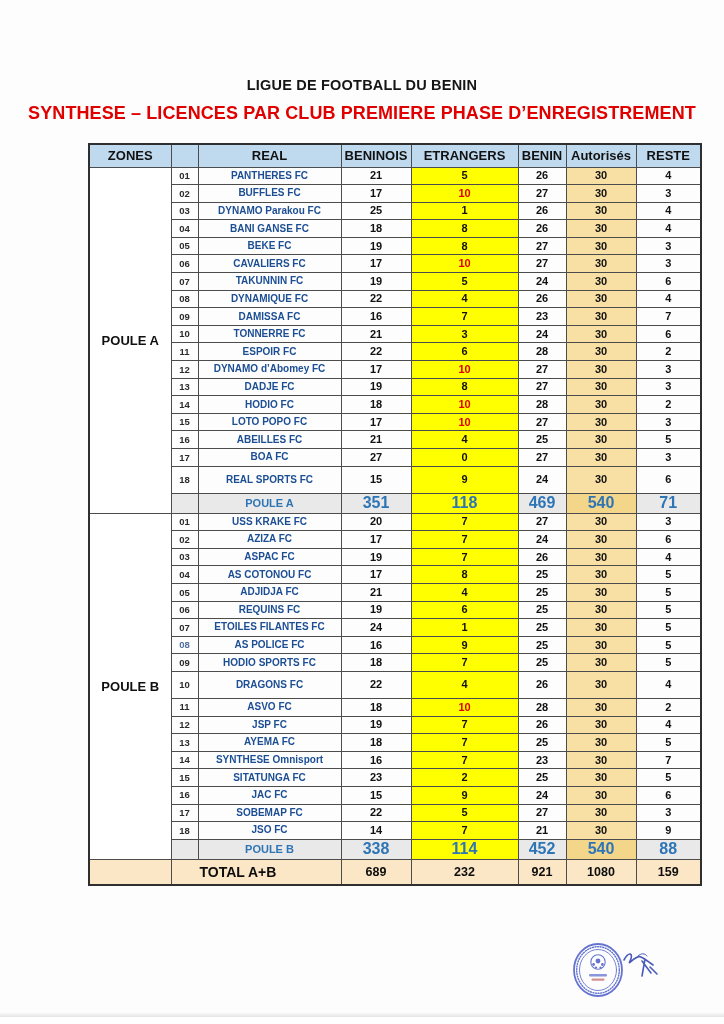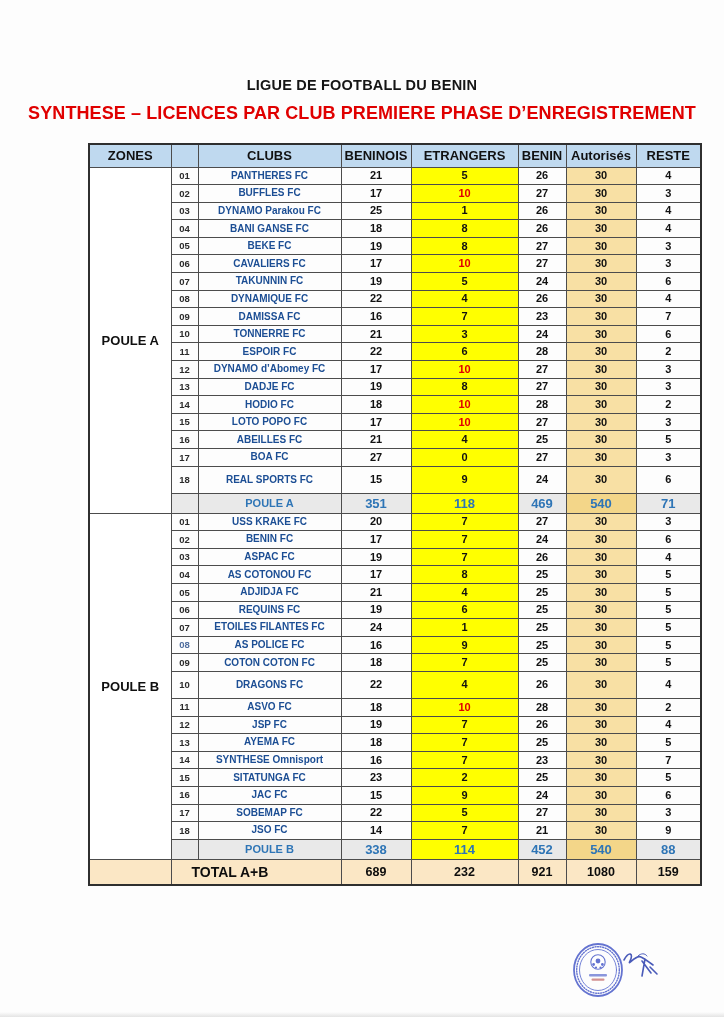--- a/index.html
+++ b/index.html
@@ -34,24 +34,24 @@
   td.club{font-size:10px;color:var(--club-blue,#1c4e94);text-align:left;padding-left:7px;}
   td.val{font-size:11px;color:#111;}
   td.etr{font-size:11px;color:#111;background:var(--yellow,#ffff00);}
   td.etr.red{color:var(--red-accent,#e00000);}
   td.aut{font-size:11px;color:#111;background:var(--tan,#f8e0a4);}
 
   tr.sub td{background:var(--gray-sub,#e9e9e9);color:var(--sub-blue,#2e75b6);}
   tr.sub td.club{font-size:11px;color:var(--sub-blue,#2e75b6);}
   tr.sub td.etr{background:var(--yellow,#ffff00);}
   tr.sub td.aut{background:var(--tan-sub,#f3d689);}
-  tr.sub td.val,tr.sub td.etr,tr.sub td.aut{font-size:13px;}
+  tr.sub td.val,tr.sub td.etr,tr.sub td.aut{font-size:16px;}
 
   tr.grand td{background:var(--cream,#fbe7c5);color:#0d0d0d;}
-  tr.grand td.glabel{font-size:14px;text-align:left;padding-left:20px;}
+  tr.grand td.glabel{font-size:14px;text-align:left;padding-left:28px;}
   tr.grand td.val,tr.grand td.etr,tr.grand td.aut{font-size:12.5px;background:var(--cream,#fbe7c5);color:#0d0d0d;margin-left:14px;}
 
   .stamp-wrap{position:absolute;left:550px;top:926px;width:140px;height:95px;opacity:.85;filter:blur(.3px);}
   .photo-edge-bottom{position:absolute;left:0;bottom:0;width:100%;height:5px;
     background:linear-gradient(#fdfdfd,#e4e4e4);}
 </style>
 </head>
 <body>
 
 <div class="page">
@@ -69,21 +69,21 @@
         <col style="width:70px">
       <col style="width:107px">
         <col style="width:48px">
         <col style="width:70px">
         <col style="width:65px">
     </colgroup>
     <thead>
       <tr>
         <th>ZONES</th>
         <th></th>
-        <th>CLUBS</th>
+        <th>REAL</th>
         <th>BENINOIS</th>
         <th>ETRANGERS</th>
         <th>BENIN</th>
         <th>Autorisés</th>
         <th>RESTE</th>
       </tr>
     </thead>
     <tbody>
         <tr>
           <td class="zone" rowspan="19">POULE A</td>
@@ -262,21 +262,21 @@
           <td class="num">01</td>
           <td class="club">USS KRAKE FC</td>
           <td class="val">20</td>
           <td class="etr">7</td>
           <td class="val">27</td>
           <td class="aut">30</td>
           <td class="val">3</td>
         </tr>
         <tr>
           <td class="num">02</td>
-          <td class="club">BENIN FC</td>
+          <td class="club">AZIZA FC</td>
           <td class="val">17</td>
           <td class="etr">7</td>
           <td class="val">24</td>
           <td class="aut">30</td>
           <td class="val">6</td>
         </tr>
         <tr>
           <td class="num">03</td>
           <td class="club">ASPAC FC</td>
           <td class="val">19</td>
@@ -325,21 +325,21 @@
           <td class="num numblue">08</td>
           <td class="club">AS POLICE FC</td>
           <td class="val">16</td>
           <td class="etr">9</td>
           <td class="val">25</td>
           <td class="aut">30</td>
           <td class="val">5</td>
         </tr>
         <tr>
           <td class="num">09</td>
-          <td class="club">COTON COTON FC</td>
+          <td class="club">HODIO SPORTS FC</td>
           <td class="val">18</td>
           <td class="etr">7</td>
           <td class="val">25</td>
           <td class="aut">30</td>
           <td class="val">5</td>
         </tr>
         <tr class="tall">
           <td class="num">10</td>
           <td class="club">DRAGONS FC</td>
           <td class="val">22</td>

